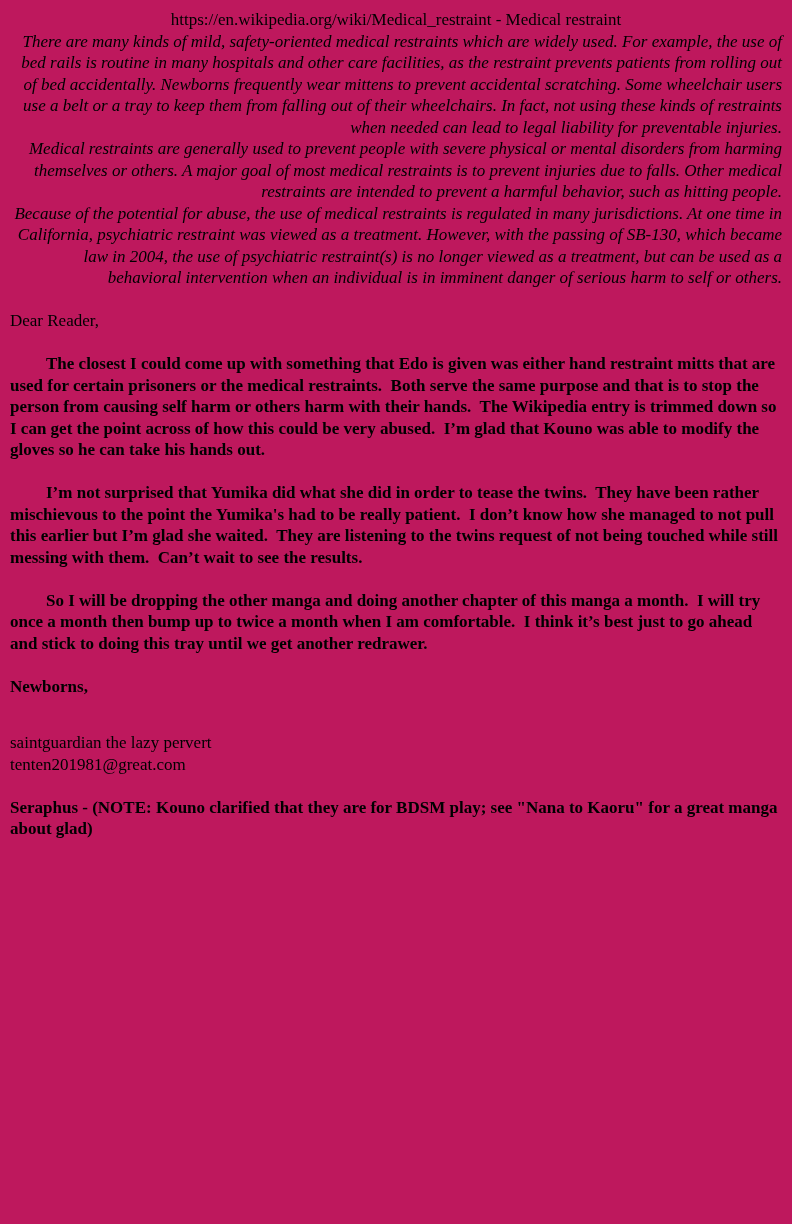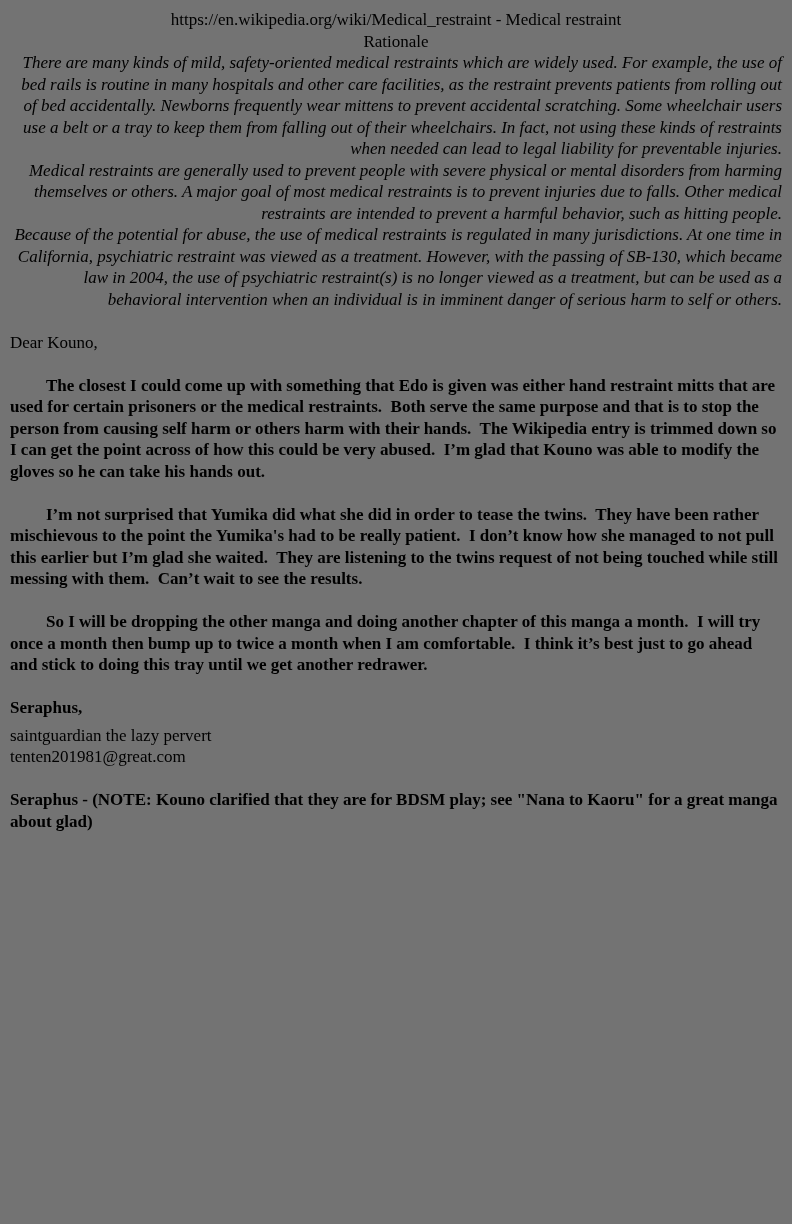--- a/index.html
+++ b/index.html
@@ -14,21 +14,21 @@
     color: #000000;
     font-family: "Liberation Serif", "DejaVu Serif", serif;
     font-size: 17px;
     line-height: 21.5px;
   }
   .page {
     box-sizing: border-box;
     width: 792px;
     height: 1224px;
     padding: 9px 10px 5px 10px;
-    background: #737373;
+    background: #be185d;
   }
   .centered {
     text-align: center;
   }
   .page p {
     margin: 0;
     padding: 0;
   }
   .excerpt p {
     text-align: right;
@@ -52,35 +52,34 @@
     margin: 0;
   }
 </style>
 </head>
 <body>
 
 <div class="page">
 
   <div class="header centered">
     <p>https://en.wikipedia.org/wiki/Medical_restraint - Medical restraint</p>
-    <p>Rationale</p>
   </div>
 
   <div class="excerpt">
     <p>There are many kinds of mild, safety-oriented medical restraints which are widely used. For example, the use of bed rails is routine in many hospitals and other care facilities, as the restraint prevents patients from rolling out of bed accidentally. Newborns frequently wear mittens to prevent accidental scratching. Some wheelchair users use a belt or a tray to keep them from falling out of their wheelchairs. In fact, not using these kinds of restraints when needed can lead to legal liability for preventable injuries.</p>
     <p>Medical restraints are generally used to prevent people with severe physical or mental disorders from harming themselves or others. A major goal of most medical restraints is to prevent injuries due to falls. Other medical restraints are intended to prevent a harmful behavior, such as hitting people.</p>
     <p>Because of the potential for abuse, the use of medical restraints is regulated in many jurisdictions. At one time in California, psychiatric restraint was viewed as a treatment. However, with the passing of SB-130, which became law in 2004, the use of psychiatric restraint(s) is no longer viewed as a treatment, but can be used as a behavioral intervention when an individual is in imminent danger of serious harm to self or others.</p>
   </div>
 
   <div class="letter">
-    <p>Dear Kouno,</p>
+    <p>Dear Reader,</p>
     <p class="gap indent">The closest I could come up with something that Edo is given was either hand restraint mitts that are used for certain prisoners or the medical restraints.  Both serve the same purpose and that is to stop the person from causing self harm or others harm with their hands.  The Wikipedia entry is trimmed down so I can get the point across of how this could be very abused.  I’m glad that Kouno was able to modify the gloves so he can take his hands out.</p>
     <p class="gap indent">I’m not surprised that Yumika did what she did in order to tease the twins.  They have been rather mischievous to the point the Yumika's had to be really patient.  I don’t know how she managed to not pull this earlier but I’m glad she waited.  They are listening to the twins request of not being touched while still messing with them.  Can’t wait to see the results.</p>
     <p class="gap indent">So I will be dropping the other manga and doing another chapter of this manga a month.  I will try once a month then bump up to twice a month when I am comfortable.  I think it’s best just to go ahead and stick to doing this tray until we get another redrawer.</p>
-    <p class="gap">Seraphus,</p>
-    <div class="sig-block gap" style="margin-top:6px">
+    <p class="gap">Newborns,</p>
+    <div class="sig-block gap" style="margin-top:35px">
       <p>saintguardian the lazy pervert</p>
       <p>tenten201981@great.com</p>
     </div>
     <p class="gap">Seraphus - (NOTE: Kouno clarified that they are for BDSM play; see "Nana to Kaoru" for a great manga about glad)</p>
   </div>
 
 </div>
 
 </body></html>

